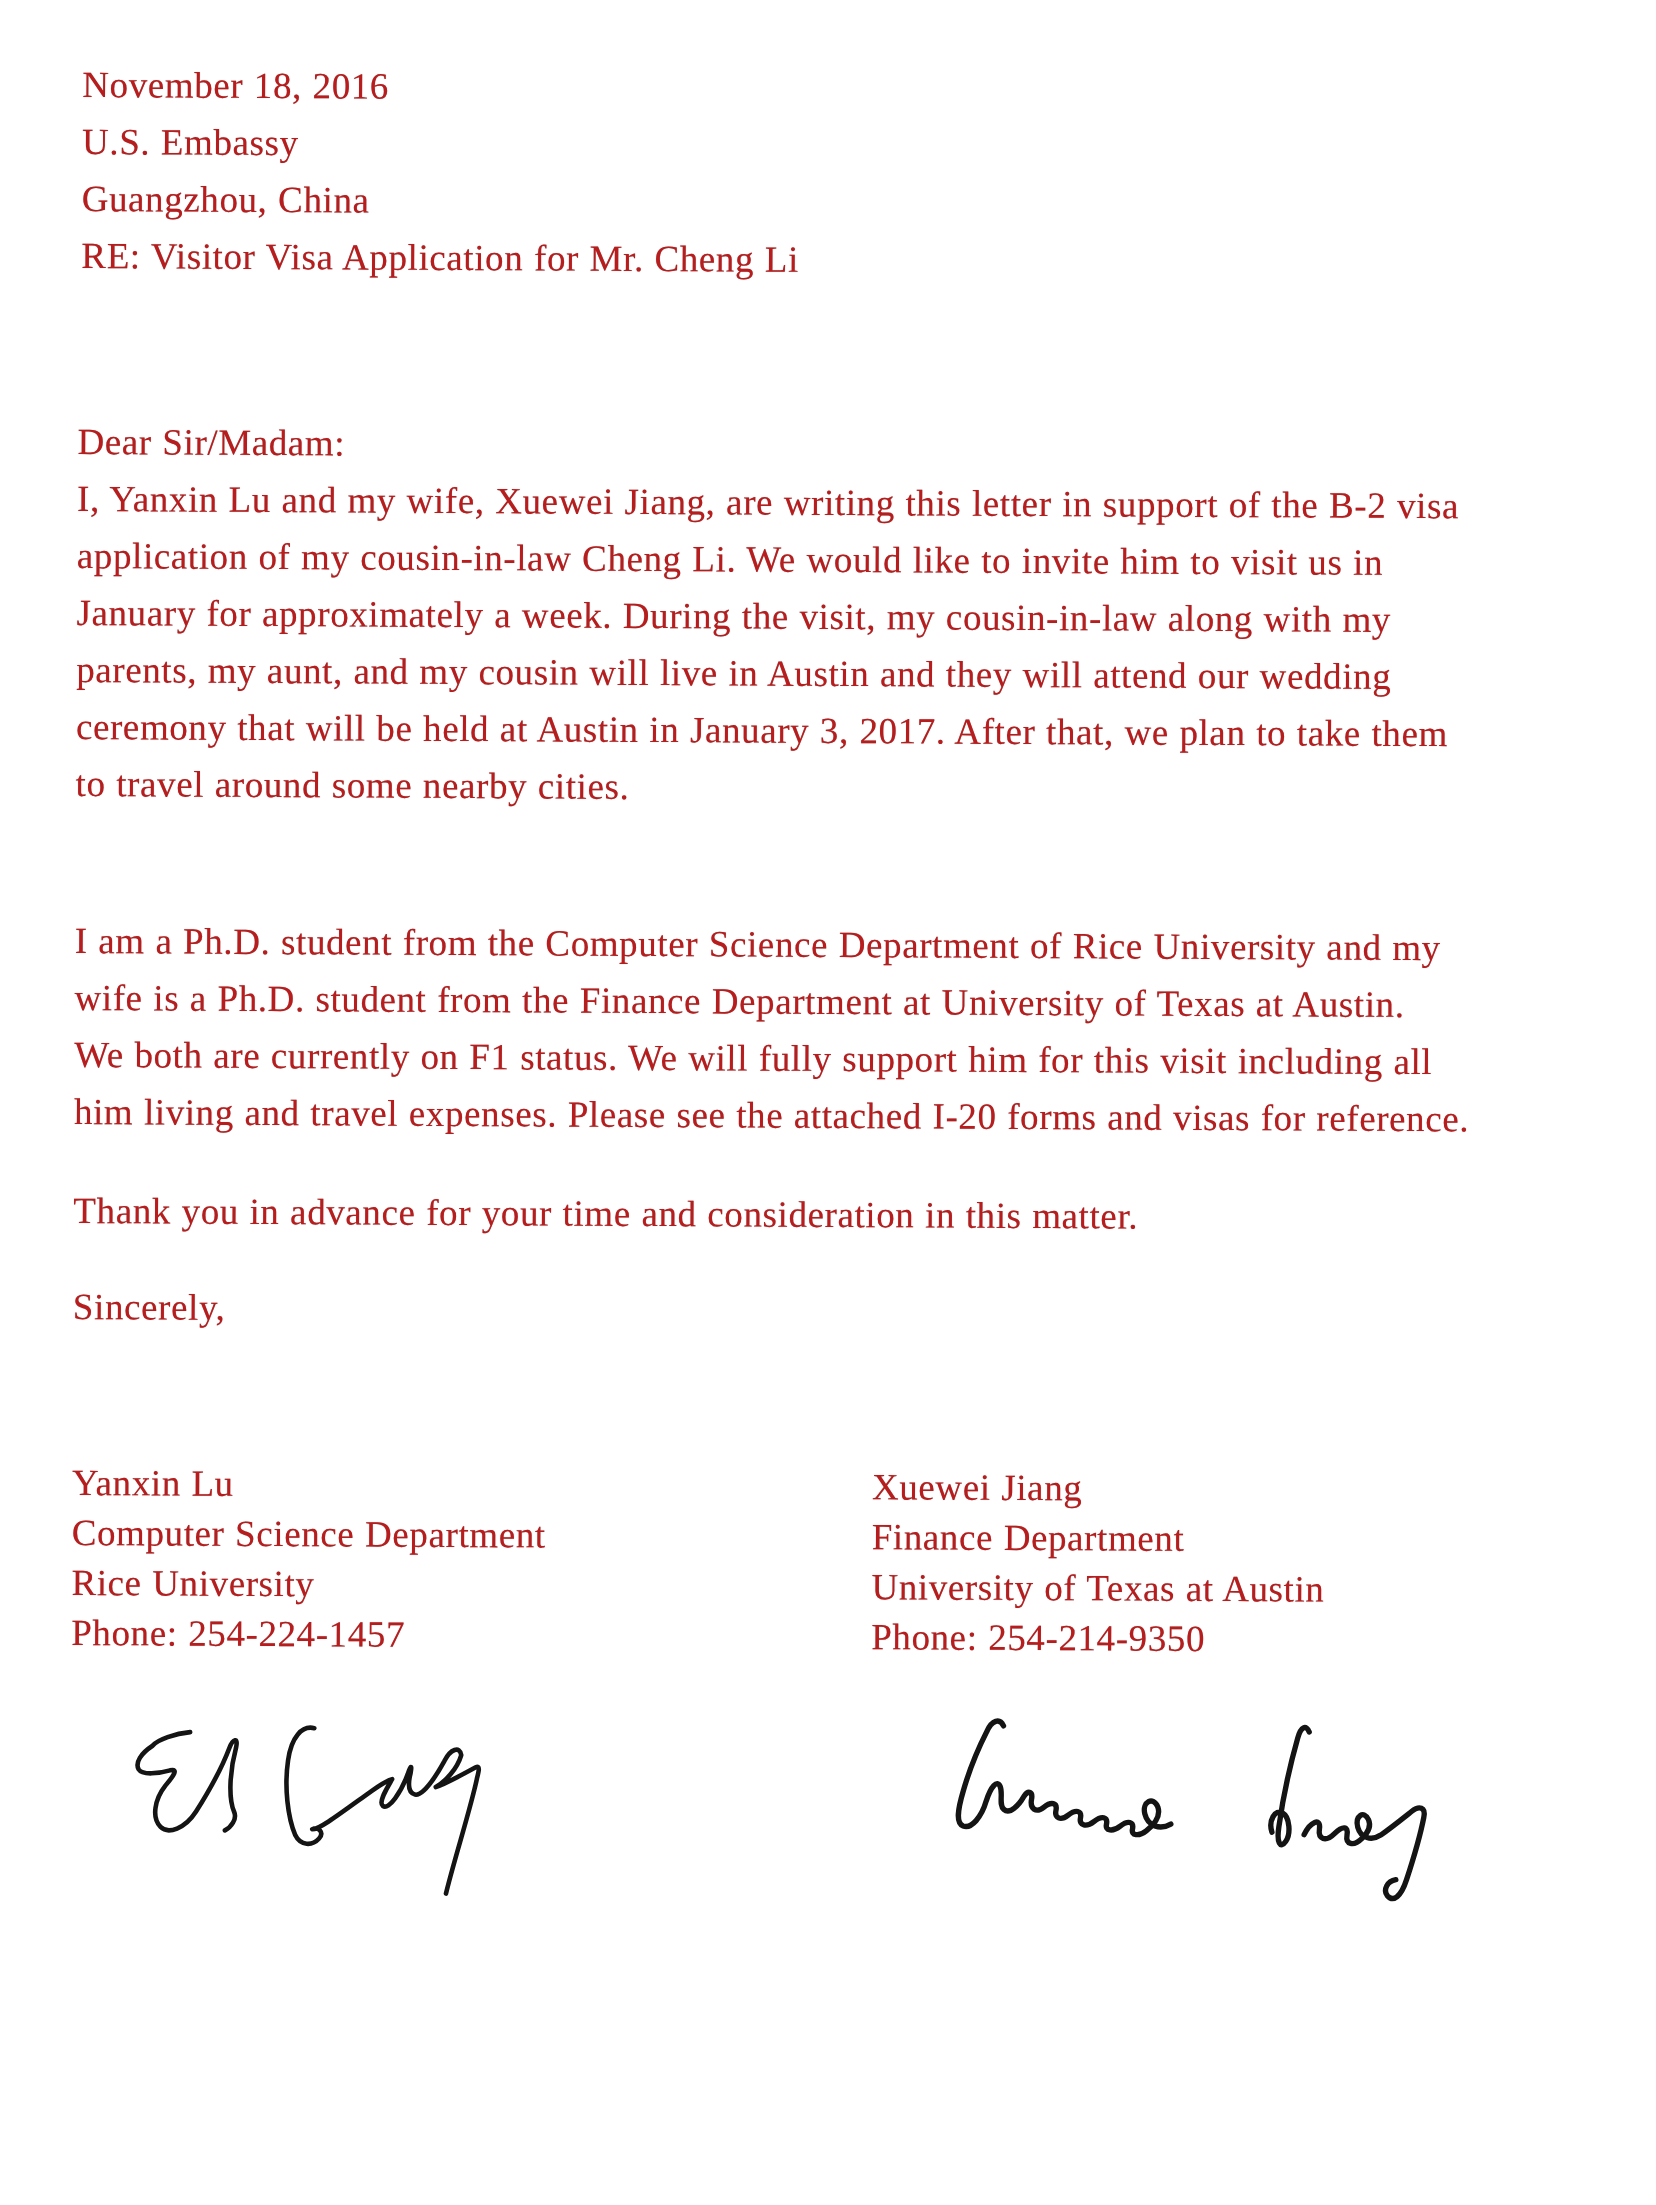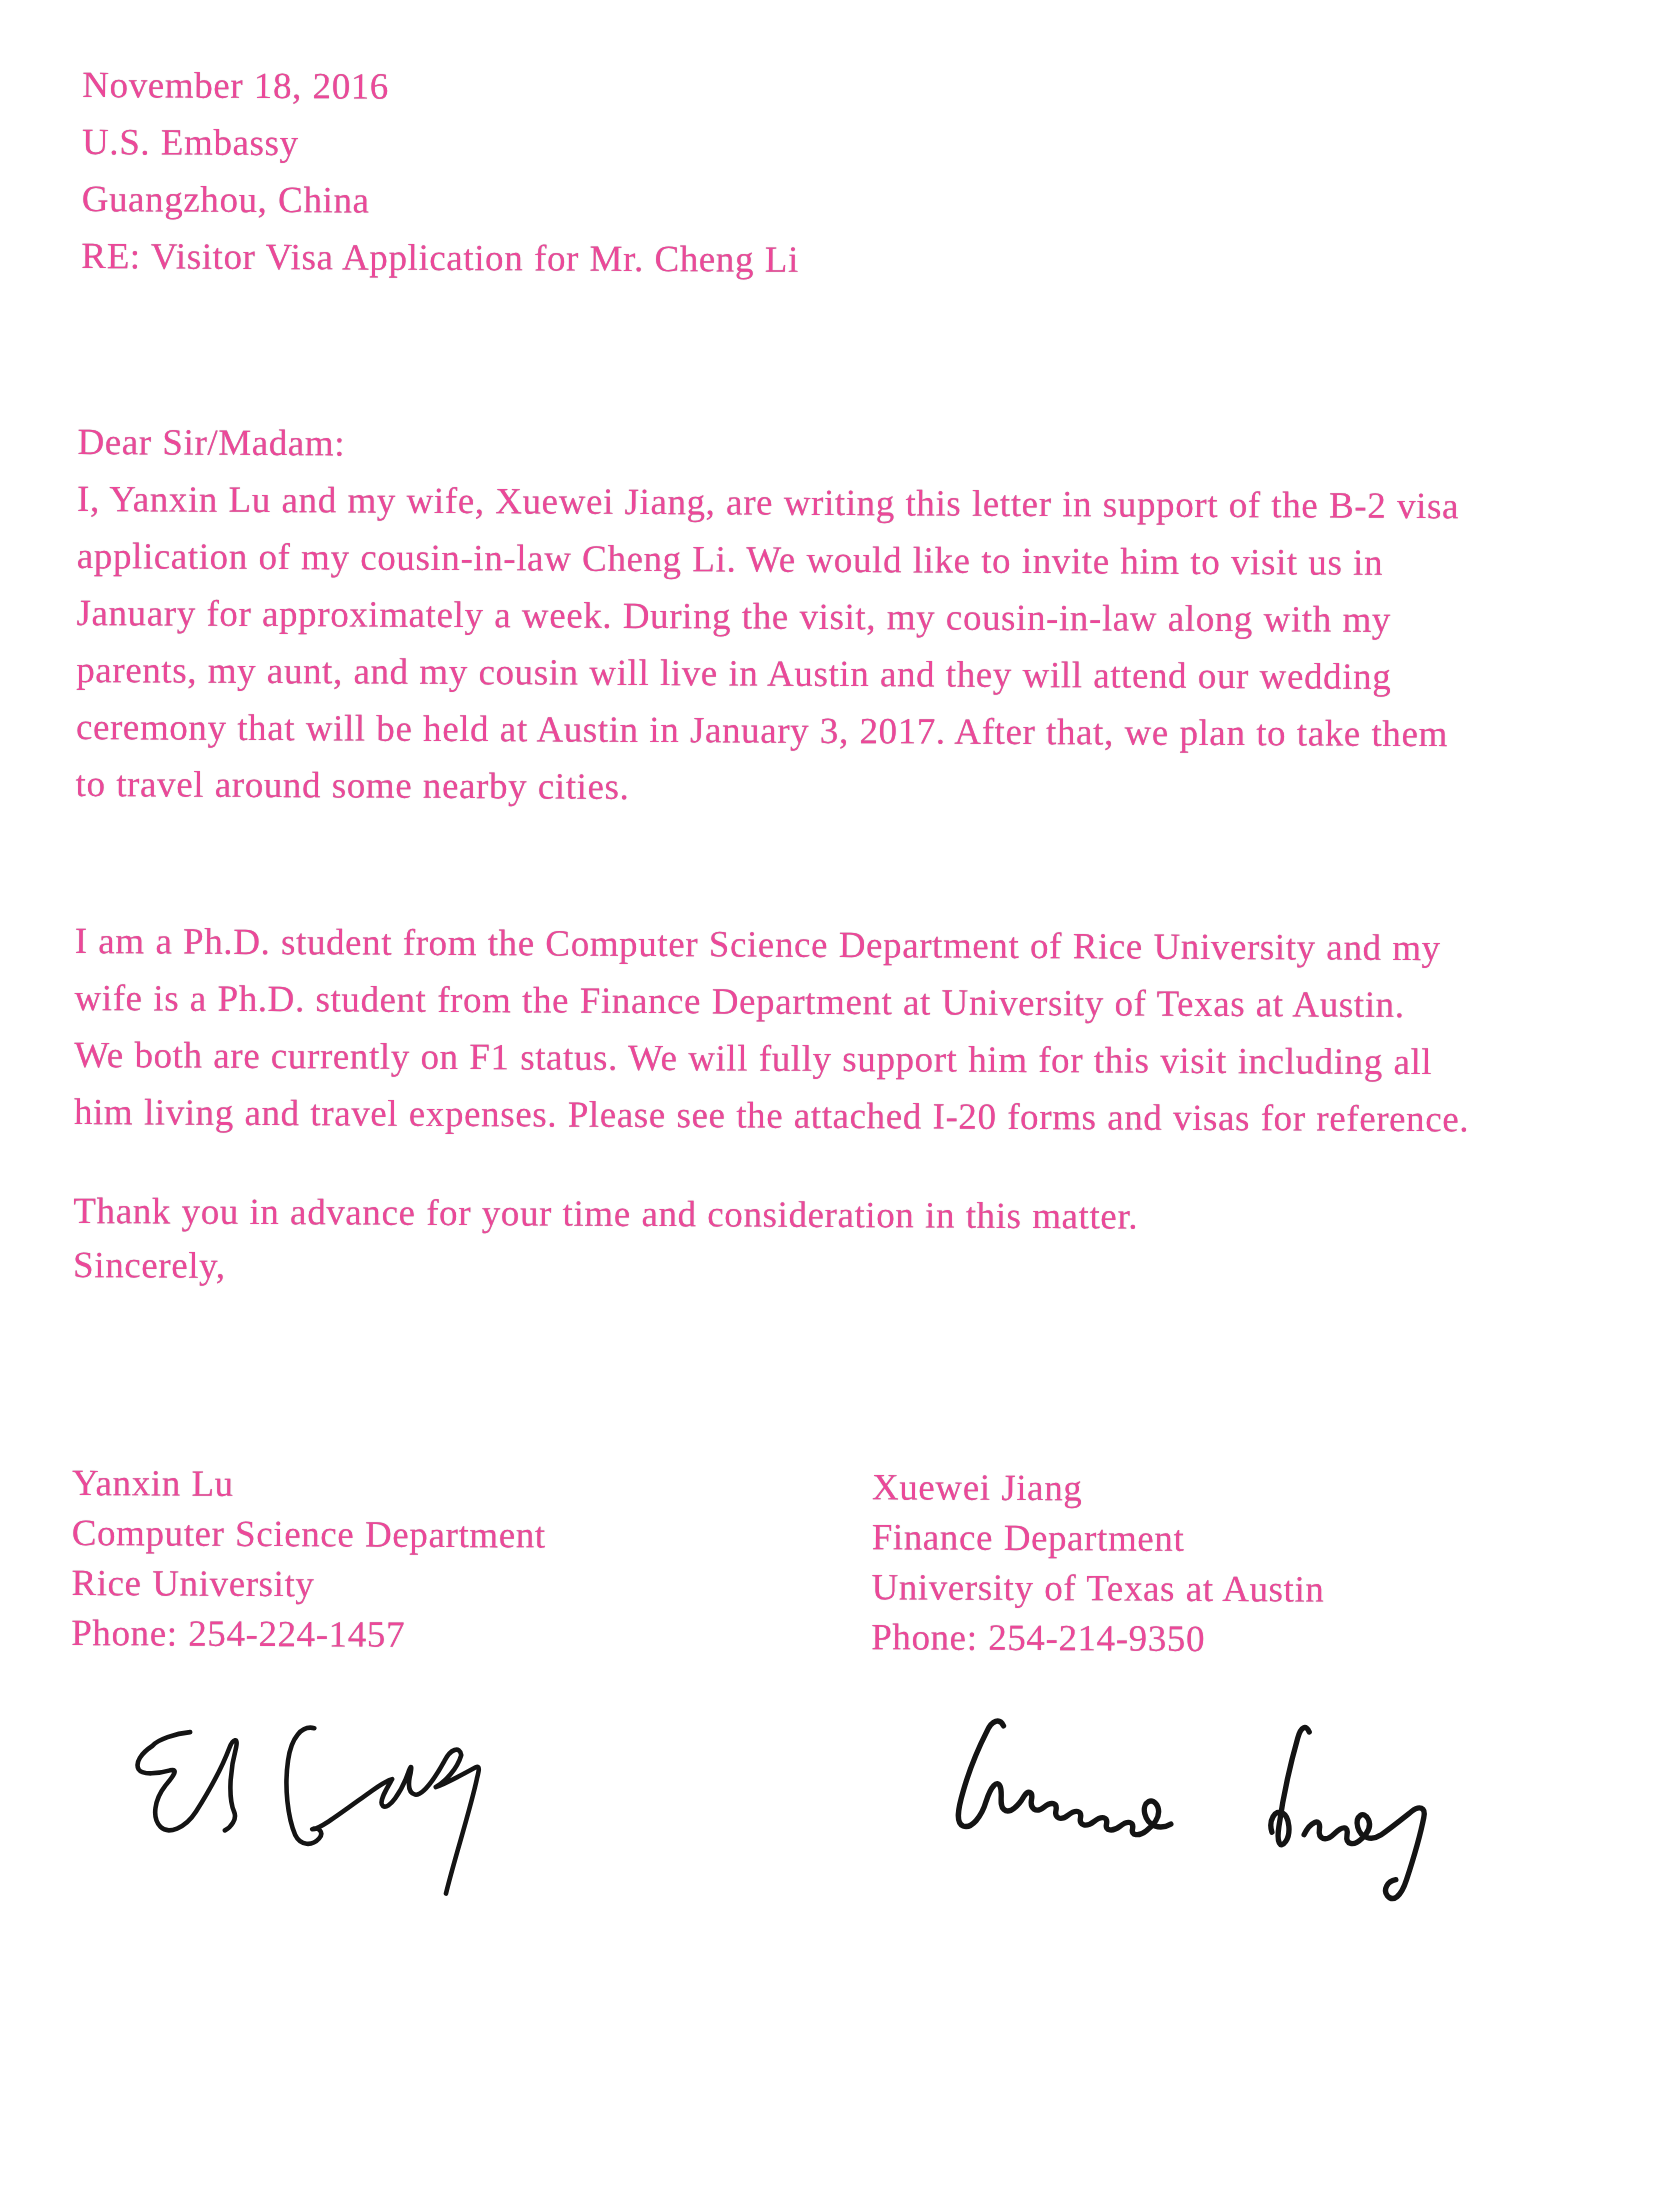--- a/index.html
+++ b/index.html
@@ -7,21 +7,21 @@
     padding: 0;
     background: #ffffff;
   }
   .page {
     position: relative;
     width: 1656px;
     height: 2205px;
     background: #ffffff;
     overflow: hidden;
     font-family: "Liberation Serif", "DejaVu Serif", serif;
-    color: #ec4899;
+    color: #b91c1c;
   }
   
   .sheet {
     position: absolute;
     inset: 0;
     transform: rotate(0.3deg);
     transform-origin: 50% 50%;
   }
   .block {
     position: absolute;
@@ -73,21 +73,21 @@
 
     <div class="block" style="left:74px; top:916px;">
         <div class="line">I am a Ph.D. student from the Computer Science Department of Rice University and my</div>
         <div class="line">wife is a Ph.D. student from the Finance Department at University of Texas at Austin.</div>
         <div class="line">We both are currently on F1 status. We will fully support him for this visit including all</div>
         <div class="line">him living and travel expenses. Please see the attached I-20 forms and visas for reference.</div>
       </div>
 
     <div class="block" style="left:74px; top:1186px;">Thank you in advance for your time and consideration in this matter.</div>
 
-    <div class="block" style="left:74px; top:1240px;">Sincerely,</div>
+    <div class="block" style="left:74px; top:1282px;">Sincerely,</div>
 
     <div class="block sig-block" style="left:74px; top:1462px;">
       <div class="line">Yanxin Lu</div>
       <div class="line">Computer Science Department</div>
       <div class="line">Rice University</div>
       <div class="line">Phone: 254-224-1457</div>
     </div>
 
     <div class="block sig-block" style="left:874px; top:1462px;">
       <div class="line">Xuewei Jiang</div>

